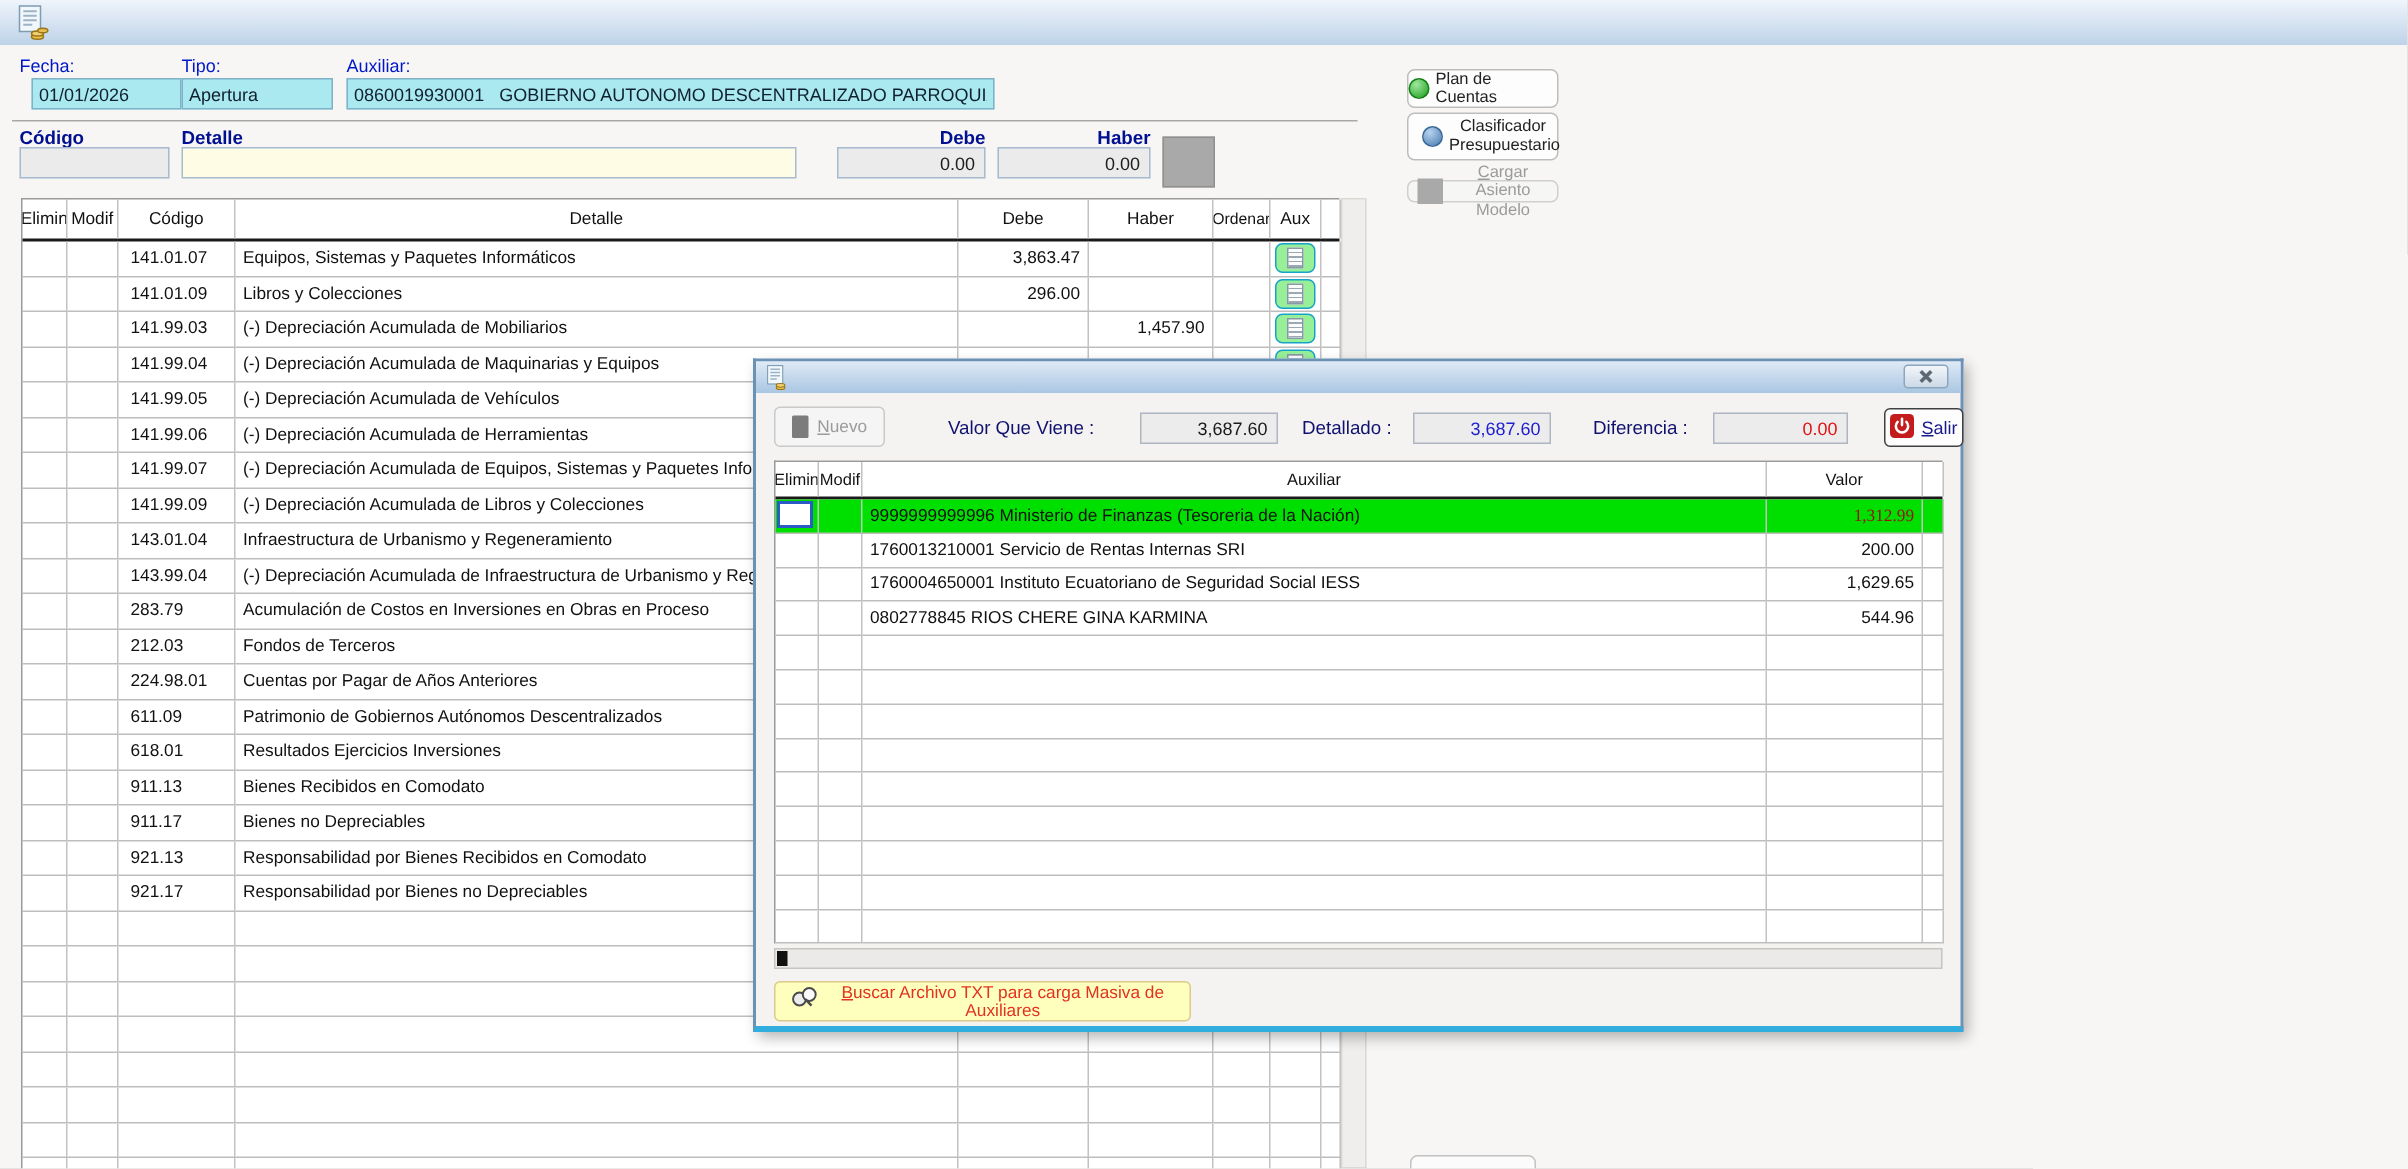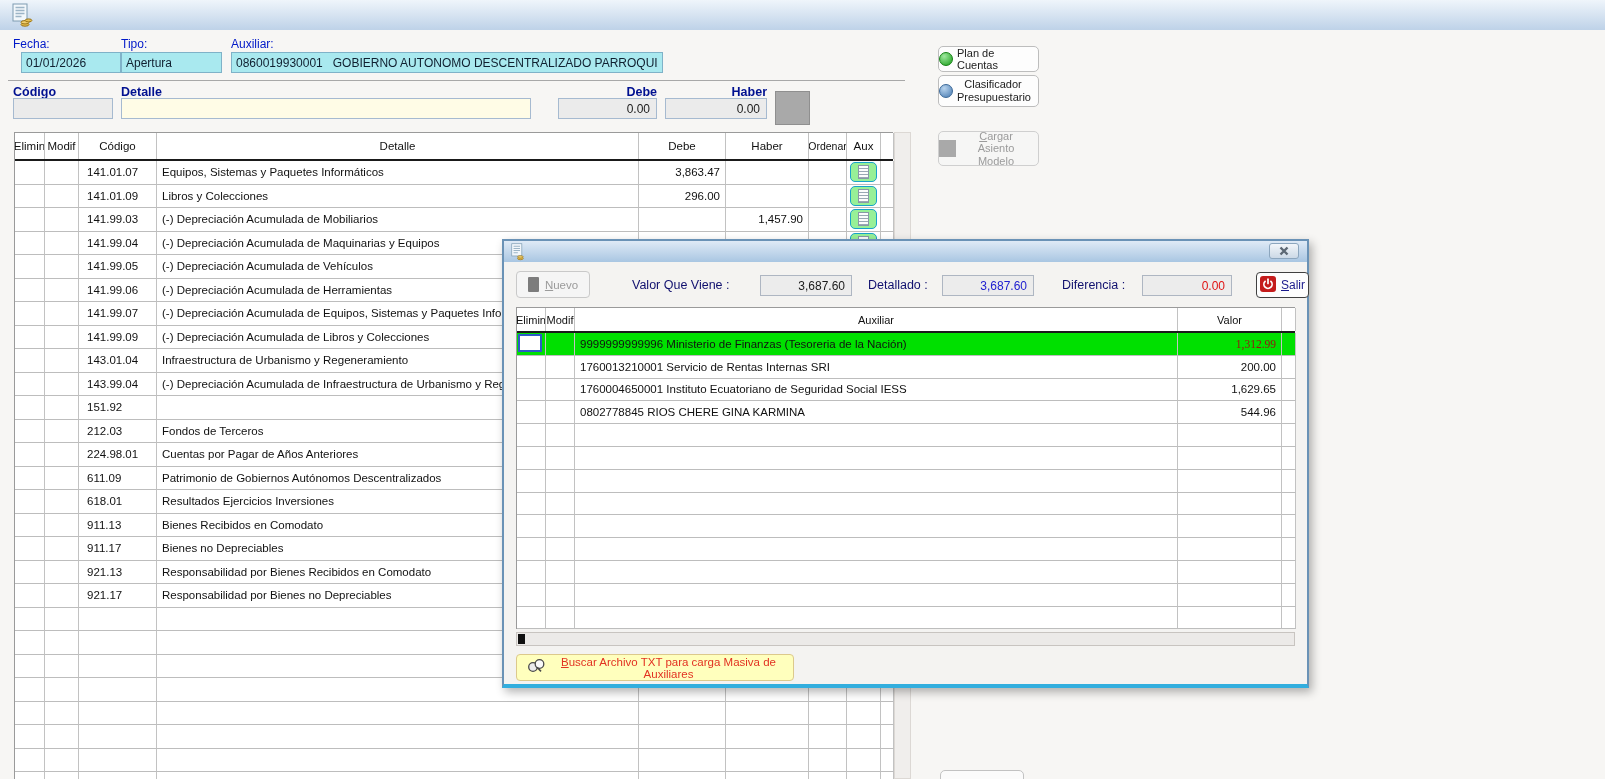--- a/index.html
+++ b/index.html
@@ -8,21 +8,21 @@
 .topbar{position:absolute;left:0;top:0;width:1605px;height:30px;background:linear-gradient(#eff5fb,#bed2e8);}
 .winicon{position:absolute;left:10px;top:3px;}
 .sep{position:absolute;left:8px;top:80px;width:897px;height:1px;background:#a8a8a8;}
 .lblblue{position:absolute;font-size:12px;color:#0018c8;}
 .lblbold{position:absolute;font-size:12.5px;font-weight:bold;color:#001090;}
 .cyfield{position:absolute;height:21px;background:#a9e9ef;border:1px solid #7fb2c8;font-size:12px;color:#102030;padding:2px 4px;}
 .grfield{position:absolute;height:21px;background:#ebebeb;border:1px solid #a6bad0;font-size:12px;color:#202020;}
 .ylfield{position:absolute;height:21px;background:#fffce6;border:1px solid #a6bad0;font-size:12px;padding:2px 4px;}
 .numfield{text-align:right;padding:3px 6px 0 4px;}
 .graysq{position:absolute;left:775px;top:91px;width:35px;height:34px;background:#a9a9a9;border:1px solid #8f8f8f;}
-.sidebtn{position:absolute;left:938px;width:101px;background:#fdfdfd;border:1px solid #bdbdbd;border-radius:5px;display:flex;align-items:center;justify-content:flex-start;gap:4px;font-size:11px;color:#222;cursor:pointer;}
+.sidebtn{position:absolute;left:938px;width:101px;background:#fdfdfd;border:1px solid #bdbdbd;border-radius:5px;display:flex;align-items:center;justify-content:flex-end;gap:4px;font-size:11px;color:#222;cursor:pointer;}
 .sphere{width:14px;height:14px;border-radius:50%;flex:0 0 auto;}
 .sph-g{background:radial-gradient(circle at 35% 28%,#9fe89f,#1a9e1a);border:1px solid #128012;}
 .sph-b{background:radial-gradient(circle at 35% 28%,#b8d4ee,#4679b0);border:1px solid #3a6898;}
 .graysq2{width:17px;height:17px;background:#a9a9a9;flex:0 0 auto;}
 .ufl{display:block;}
 .ufl::first-letter{text-decoration:underline;}
 
 .mtable{position:absolute;left:14px;top:132px;width:879px;background:#fff;border-left:1px solid #9a9a9a;border-top:1px solid #9a9a9a;}
 .mhead,.mrow{display:grid;grid-template-columns:30px 34px 78px 482px 87px 83px 38px 34px 13px;}
 .mhead{height:28px;border-bottom:2px solid #1a1a1a;}
@@ -103,21 +103,21 @@
   <div class="graysq"></div>
 
   <div class="sidebtn" style="top:46px;height:26px">
     <span class="sphere sph-g"></span>
     <span>Plan de Cuentas</span>
   </div>
   <div class="sidebtn" style="top:75px;height:32px;line-height:1.15">
     <span class="sphere sph-b"></span>
     <span style="text-align:center;width:72px">Clasificador Presupuestario</span>
   </div>
-  <div class="sidebtn" style="top:131px;height:35px;line-height:1.15;color:#9b9b9b;background:#f6f6f5;border-color:#cfcfcf">
+  <div class="sidebtn" style="top:120px;height:15px;line-height:1.15;color:#9b9b9b;background:#f6f6f5;border-color:#cfcfcf">
     <span class="graysq2"></span>
     <span class="ufl" style="text-align:center;width:72px">Cargar Asiento Modelo</span>
   </div>
 
   <div class="mtable">
     <div class="mhead">
       <div class="mc">Elimin</div>
       <div class="mc">Modif</div>
       <div class="mc">Código</div>
       <div class="mc">Detalle</div>
@@ -249,21 +249,22 @@
         <div class="mc c-de">(-) Depreciación Acumulada de Infraestructura de Urbanismo y Regeneramiento</div>
         <div class="mc c-db"></div>
         <div class="mc c-hb"></div>
         <div class="mc c-or"></div>
         <div class="mc c-ax"></div>
         <div class="mc"></div>
       </div>
     <div class="mrow">
         <div class="mc c-el"></div>
         <div class="mc c-mo"></div>
-        <div class="mc c-co">151.92</div>
+        <div class="mc c-co">283.79</div>
+        <div class="mc c-de">Acumulación de Costos en Inversiones en Obras en Proceso</div>
         <div class="mc c-db"></div>
         <div class="mc c-hb"></div>
         <div class="mc c-or"></div>
         <div class="mc c-ax"></div>
         <div class="mc"></div>
       </div>
     <div class="mrow">
         <div class="mc c-el"></div>
         <div class="mc c-mo"></div>
         <div class="mc c-co">212.03</div>

